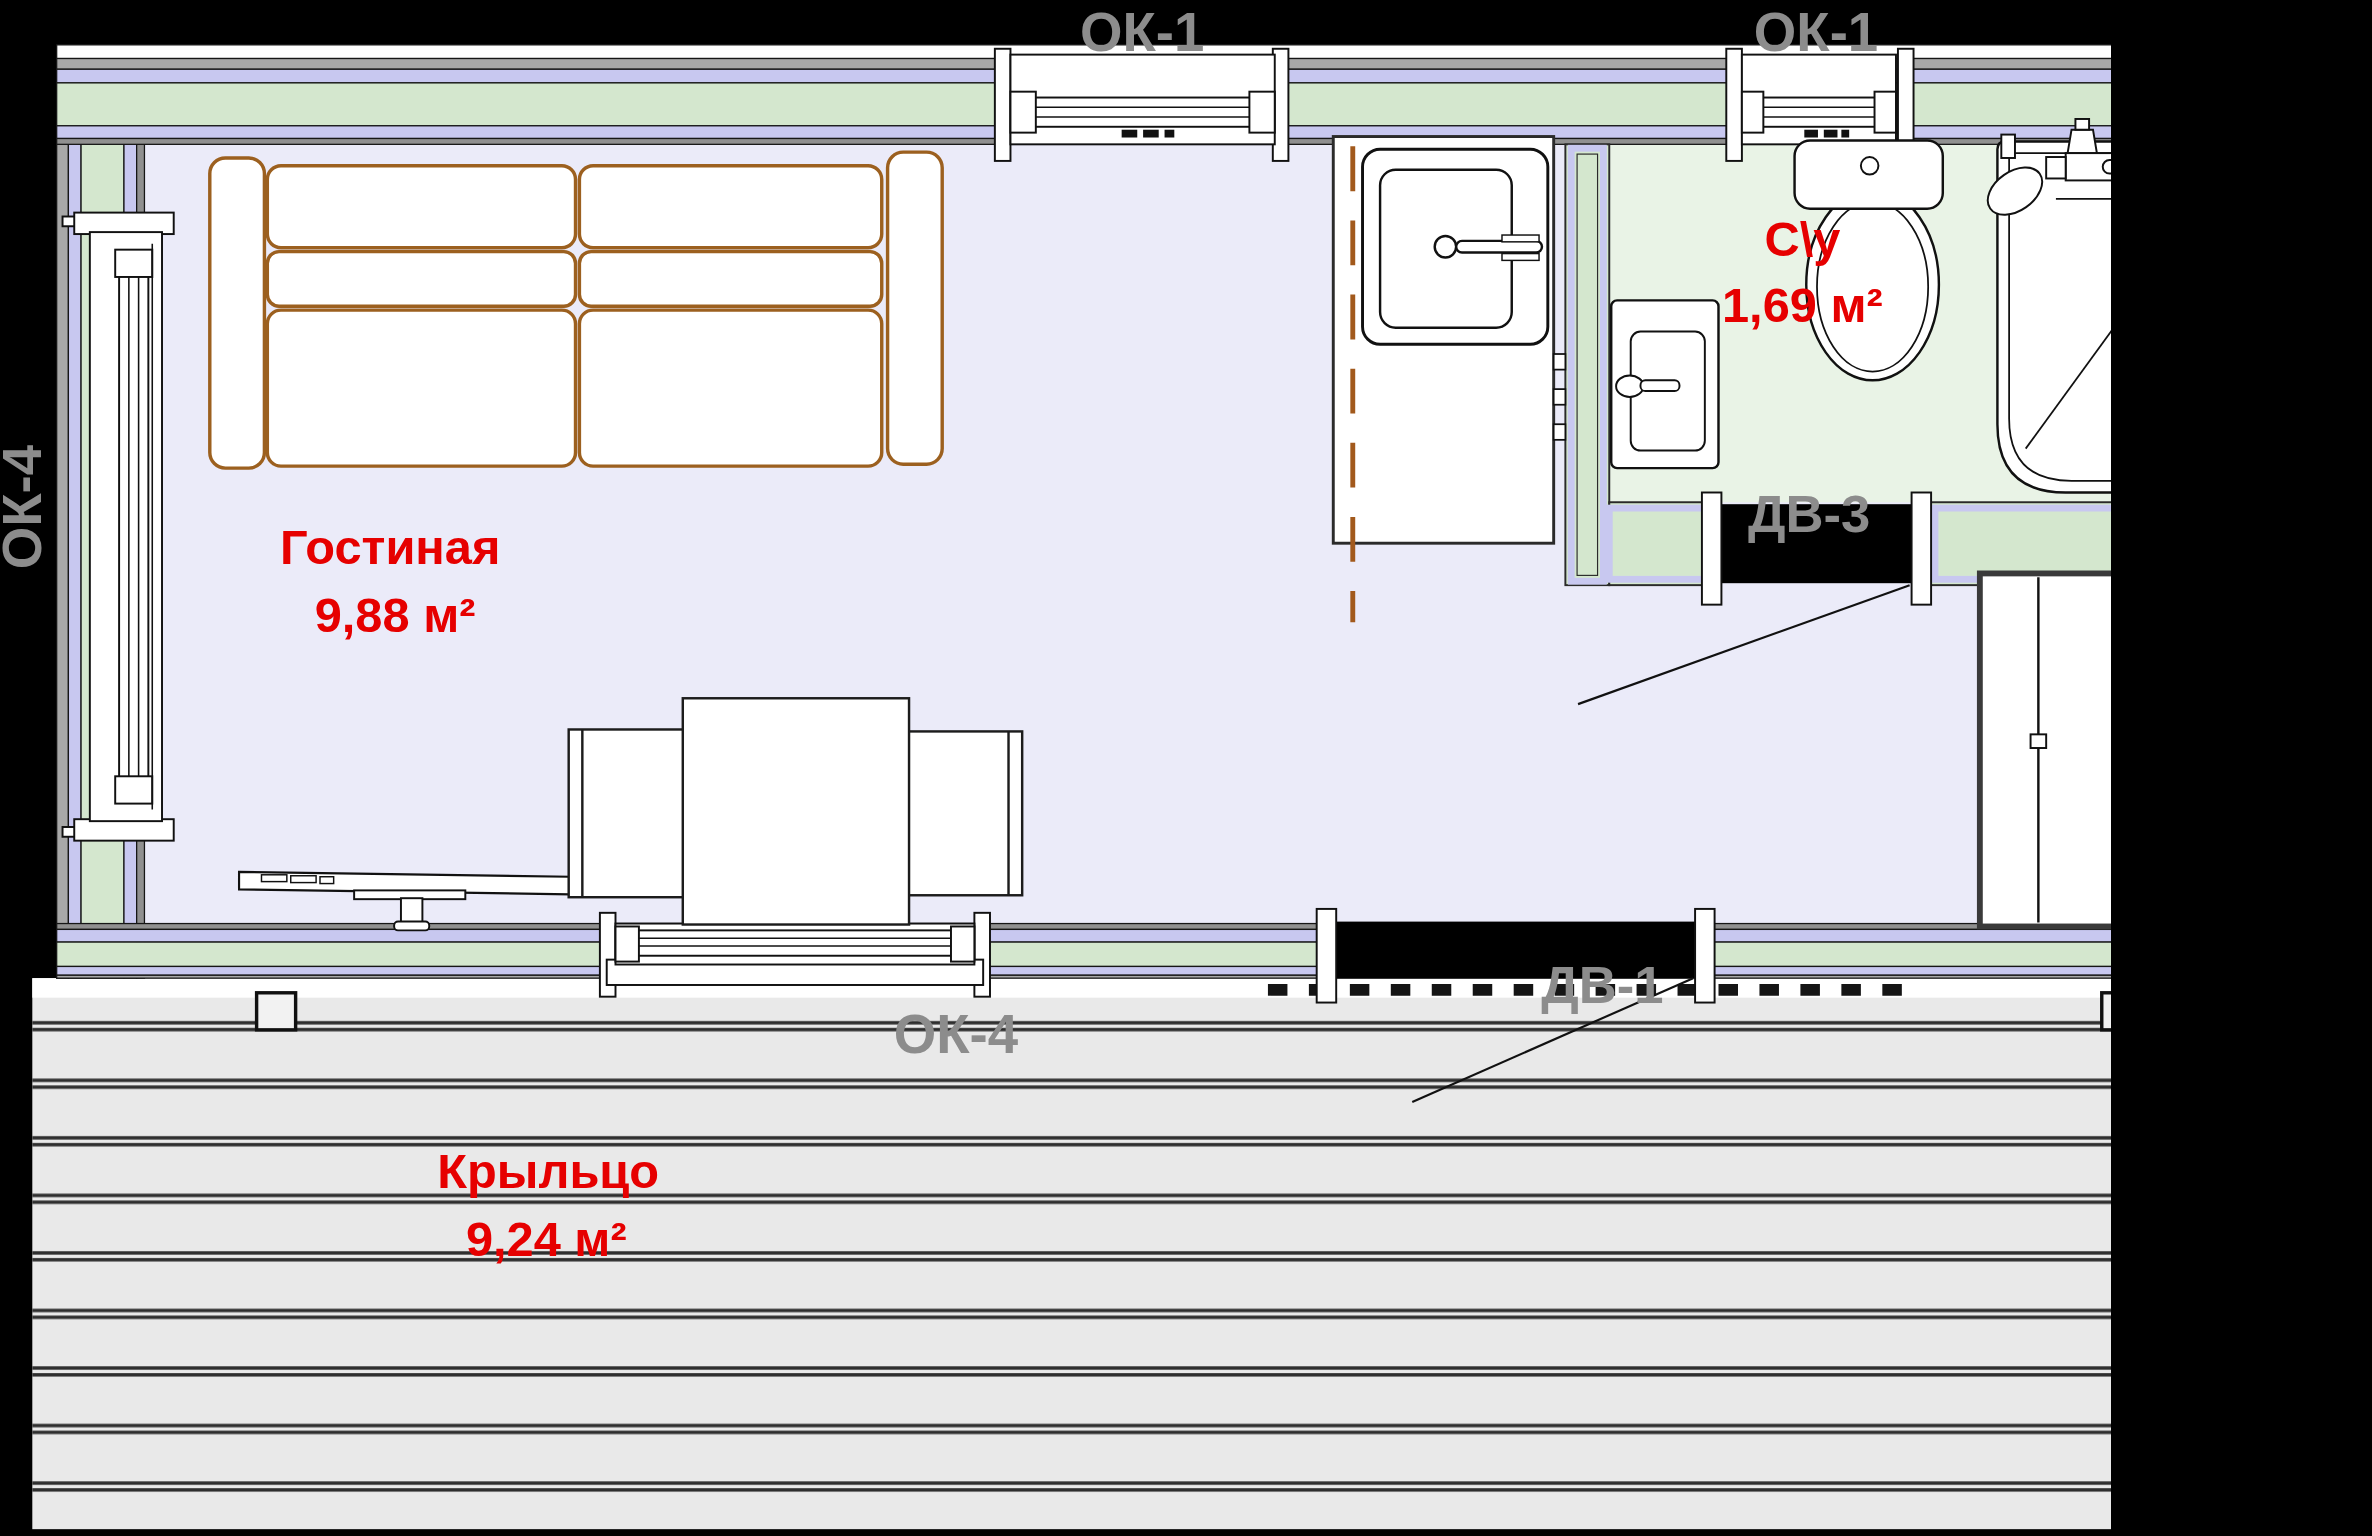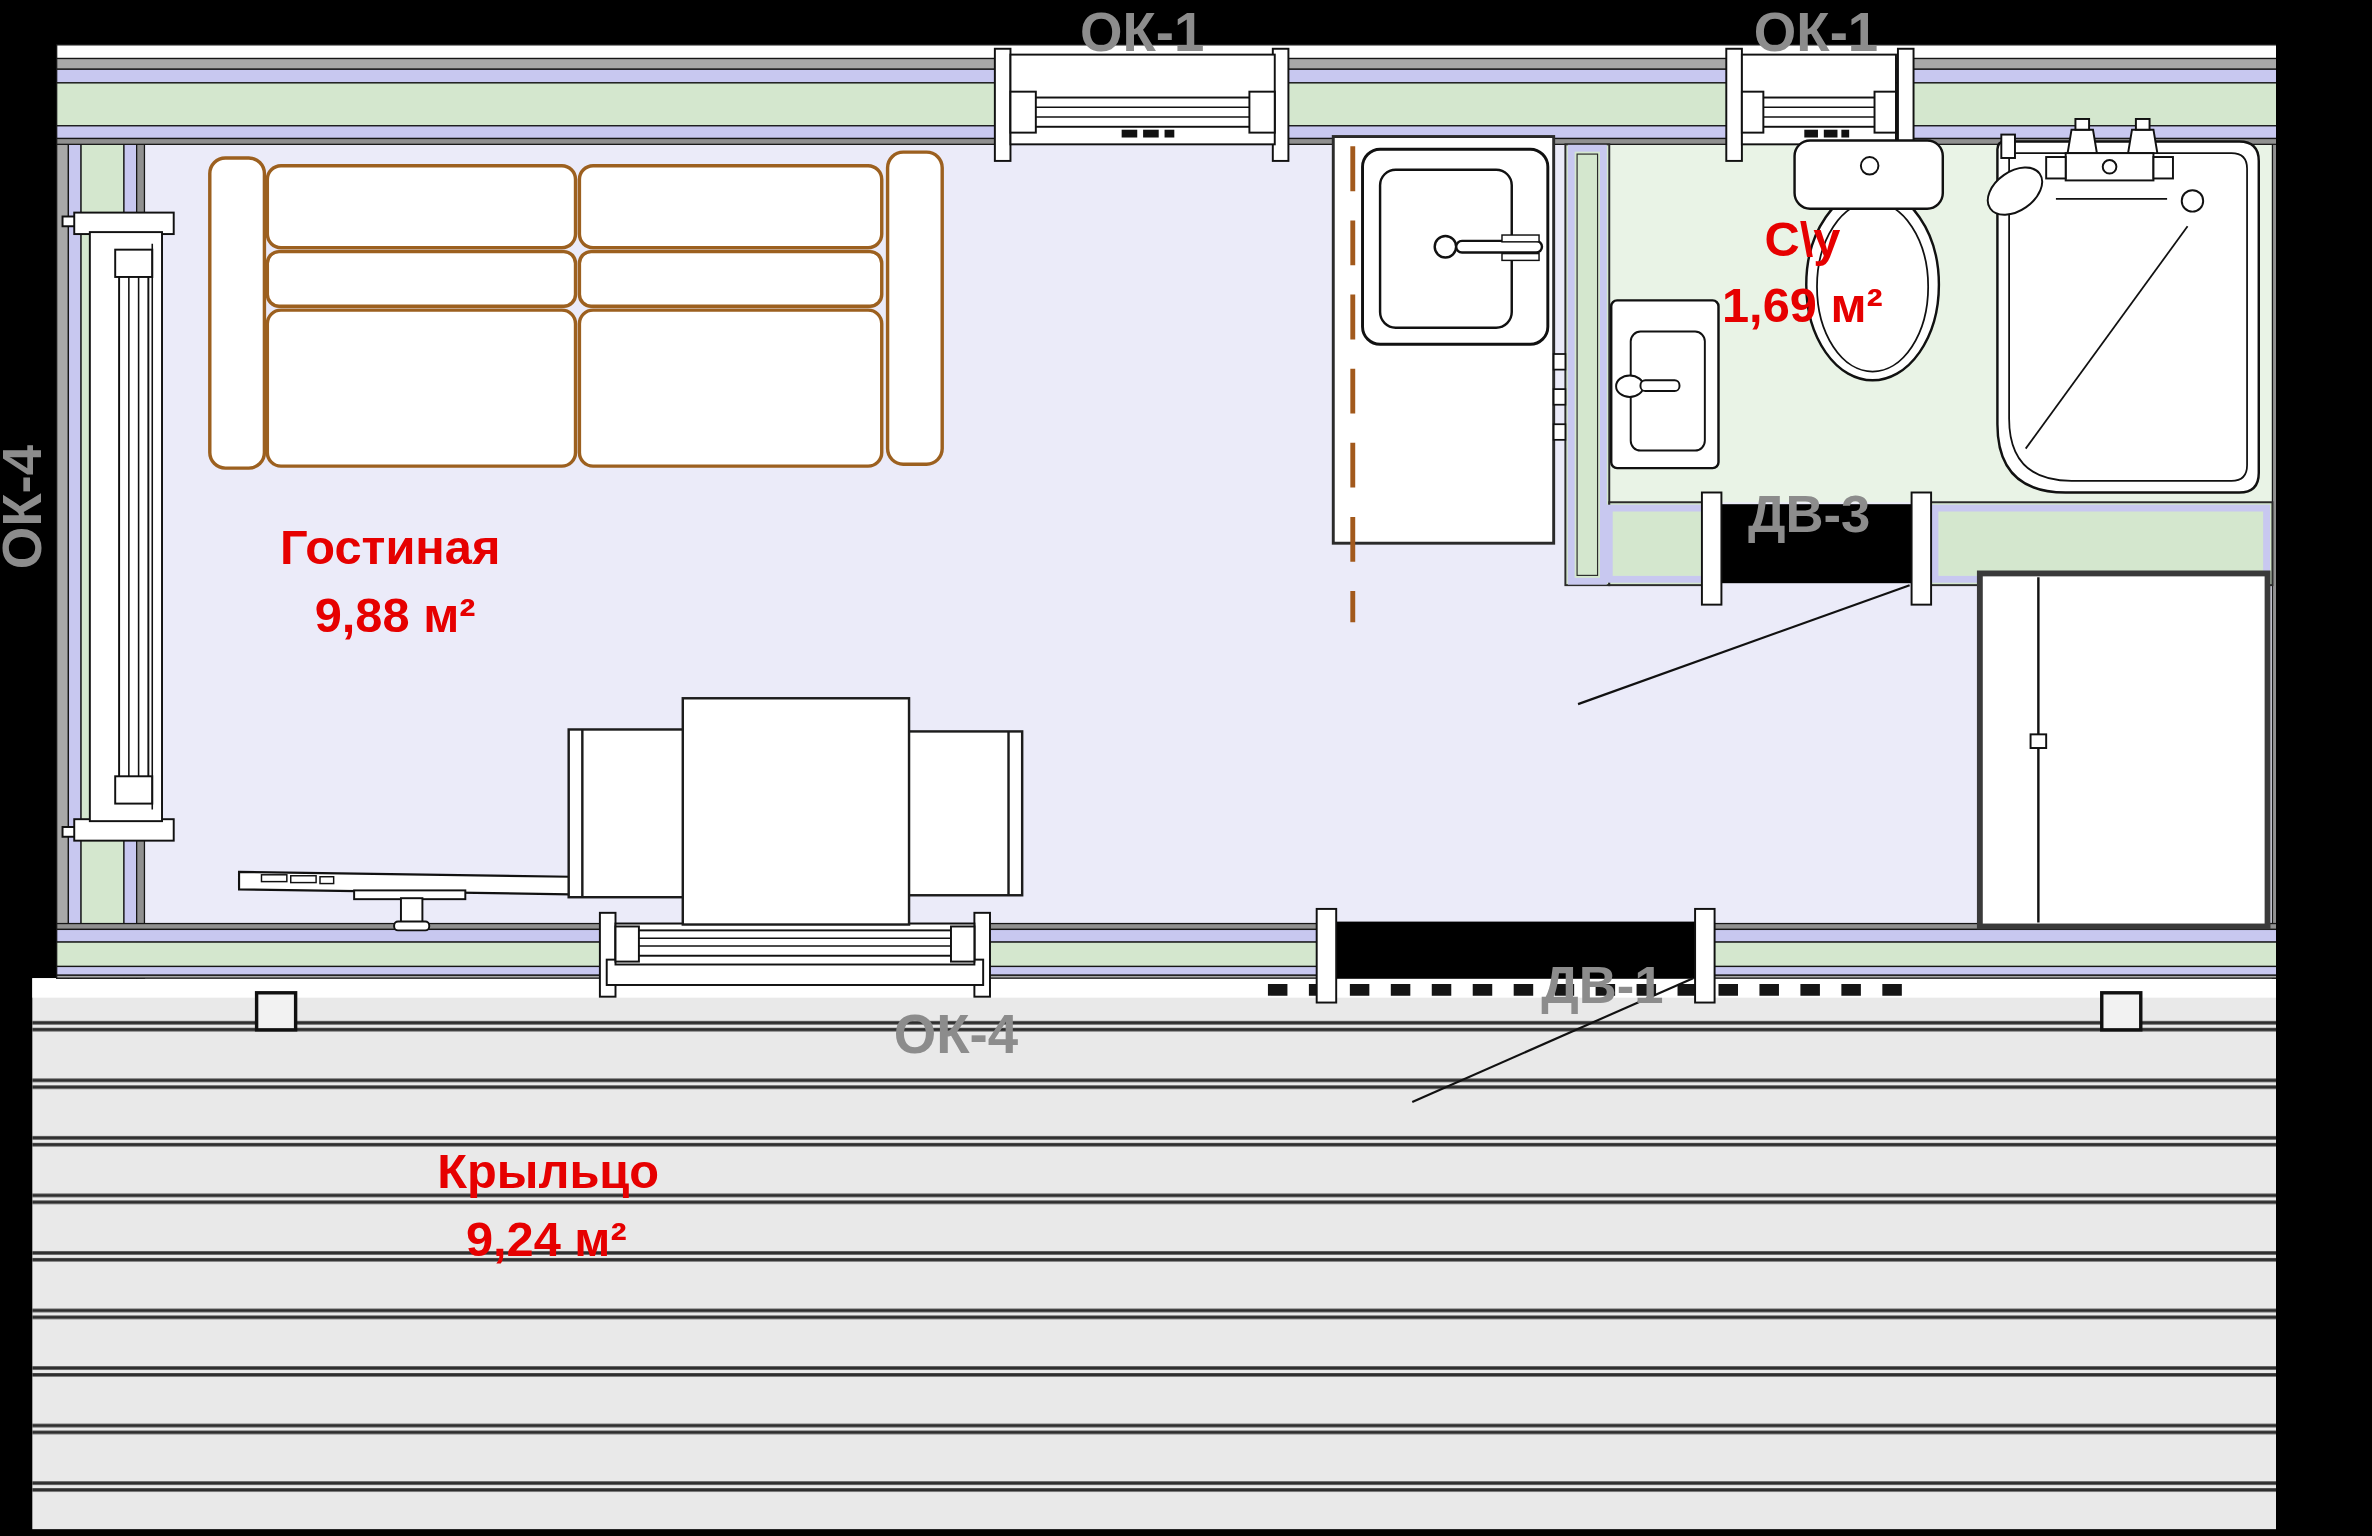--- a/index.html
+++ b/index.html
@@ -1,16 +1,16 @@
 <!DOCTYPE html>
 <html><head>
 <meta charset="utf-8">
 <style>
   html,body{margin:0;padding:0;background:#000;}
-  .stage{width:2276px;height:1536px;position:relative;background:#000;overflow:hidden;}
+  .stage{width:2111px;height:1536px;position:relative;background:#000;overflow:hidden;}
   svg{display:block}
   text{font-family:"Liberation Sans","DejaVu Sans",sans-serif;font-weight:bold;}
   .tag{fill:#8c8c8c;}
   .room{fill:#e60000;}
 </style>
 </head>
 <body>
 
 <div class="stage">
 <svg viewBox="0 0 2433 1575" width="2373" height="1536">

